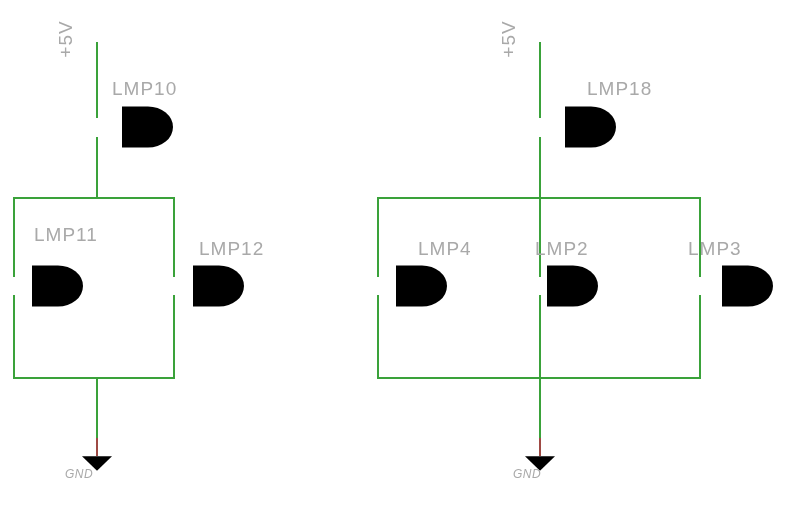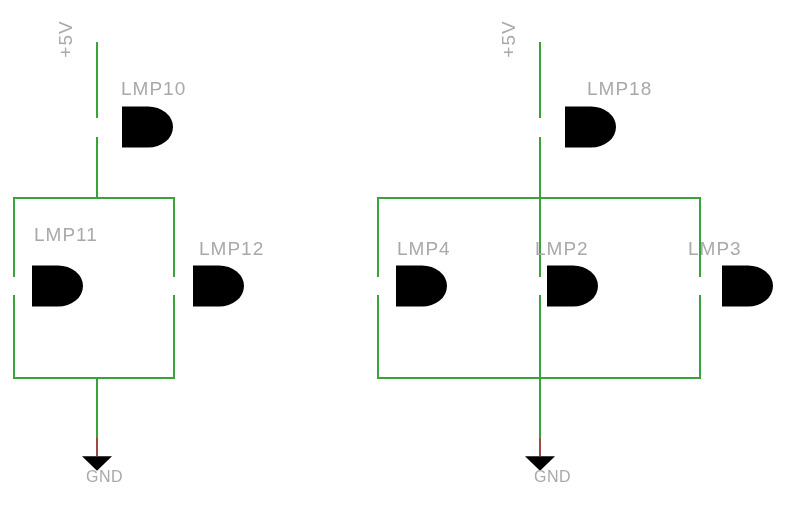--- a/index.html
+++ b/index.html
@@ -14,21 +14,21 @@
     background:var(--background);overflow:hidden;
     font-family:"Liberation Sans",sans-serif;
   }
   .wire{position:absolute;background:var(--wire-green);}
   .stem{position:absolute;width:2px;background:var(--symbol-maroon);}
   .sym{position:absolute;color:var(--symbol-maroon);display:block;}
   .lbl{
     position:absolute;color:var(--label-gray);
     font-size:19px;line-height:1.2;letter-spacing:1px;white-space:nowrap;
   }
-  .lbl-gnd{font-size:16px;width:58px;text-align:right;letter-spacing:0.5px;}
+  .lbl-gnd{font-size:12px;width:58px;text-align:left;letter-spacing:0.5px;font-style:italic;}
   .lbl-pwr{width:60px;height:22px;text-align:center;transform:rotate(-90deg);}
 </style>
 </head>
 <body>
 
 <svg width="0" height="0" style="position:absolute" aria-hidden="true">
   <defs>
     <symbol id="lamp-symbol" viewBox="0 0 85 50">
       <path d="M0 15 H48" stroke-width="2.4"></path>
       <path d="M0 35 H26" stroke-width="2.4"></path>
@@ -52,21 +52,21 @@
 
 <div id="canvas">
 
   <div class="lbl lbl-pwr" style="left:36px;top:28px">+5V</div>
   <svg class="sym" width="30" height="32" style="left:82px;top:11px">
       <use href="#power-arrow-symbol"></use>
     </svg>
 
   <div class="wire" style="left:96px;top:42px;width:2px;height:76px"></div>
 
-  <div class="lbl" style="left:121px;top:78px">LMP10</div>
+  <div class="lbl" style="left:112px;top:78px">LMP10</div>
   <svg class="sym" width="85" height="50" style="left:97px;top:102px">
       <use href="#lamp-symbol"></use>
     </svg>
 
   <div class="wire" style="left:96px;top:137px;width:2px;height:62px"></div>
 
   <div class="wire" style="left:13px;top:197px;width:162px;height:2px"></div>
   <div class="wire" style="left:13px;top:377px;width:162px;height:2px"></div>
   <div class="wire" style="left:13px;top:197px;width:2px;height:80px"></div>
   <div class="wire" style="left:13px;top:295px;width:2px;height:84px"></div>
@@ -104,21 +104,21 @@
 
   <div class="wire" style="left:539px;top:137px;width:2px;height:140px"></div>
 
   <div class="wire" style="left:377px;top:197px;width:324px;height:2px"></div>
   <div class="wire" style="left:377px;top:377px;width:324px;height:2px"></div>
   <div class="wire" style="left:377px;top:197px;width:2px;height:80px"></div>
   <div class="wire" style="left:377px;top:295px;width:2px;height:84px"></div>
   <div class="wire" style="left:699px;top:197px;width:2px;height:80px"></div>
   <div class="wire" style="left:699px;top:295px;width:2px;height:84px"></div>
 
-  <div class="lbl" style="left:397px;top:238px">LMP4</div>
+  <div class="lbl" style="left:418px;top:238px">LMP4</div>
   <svg class="sym" width="85" height="50" style="left:371px;top:261px">
       <use href="#lamp-symbol"></use>
     </svg>
 
   <div class="lbl" style="left:535px;top:238px">LMP2</div>
   <svg class="sym" width="85" height="50" style="left:522px;top:261px">
       <use href="#lamp-symbol"></use>
     </svg>
 
   <div class="lbl" style="left:688px;top:238px">LMP3</div>

